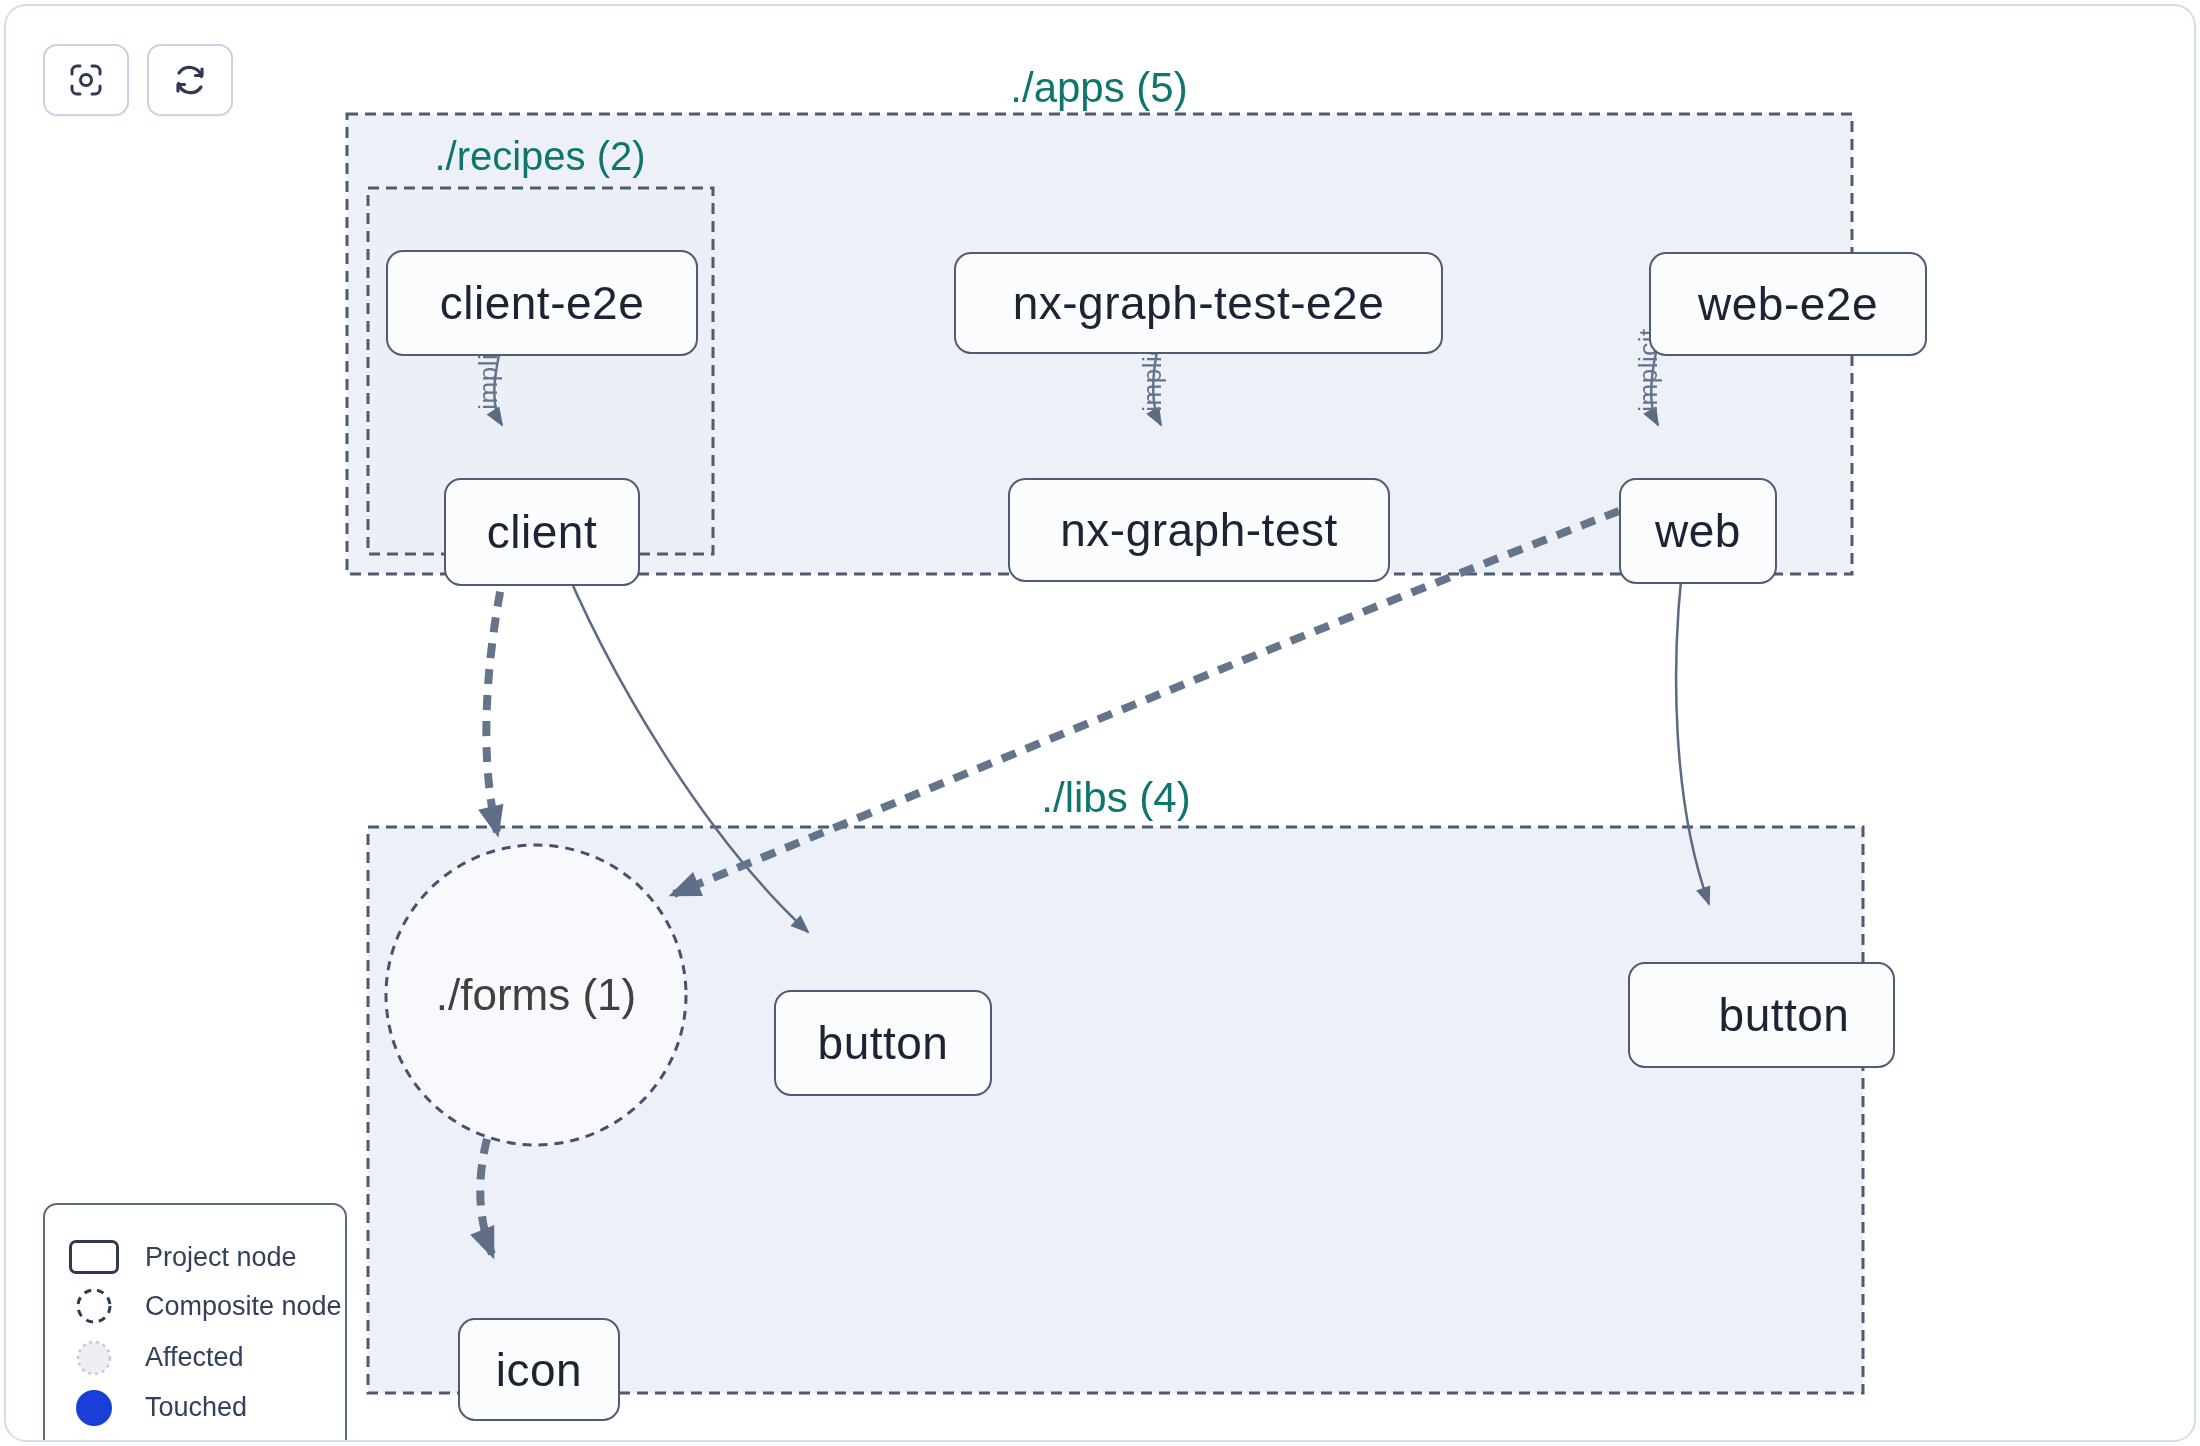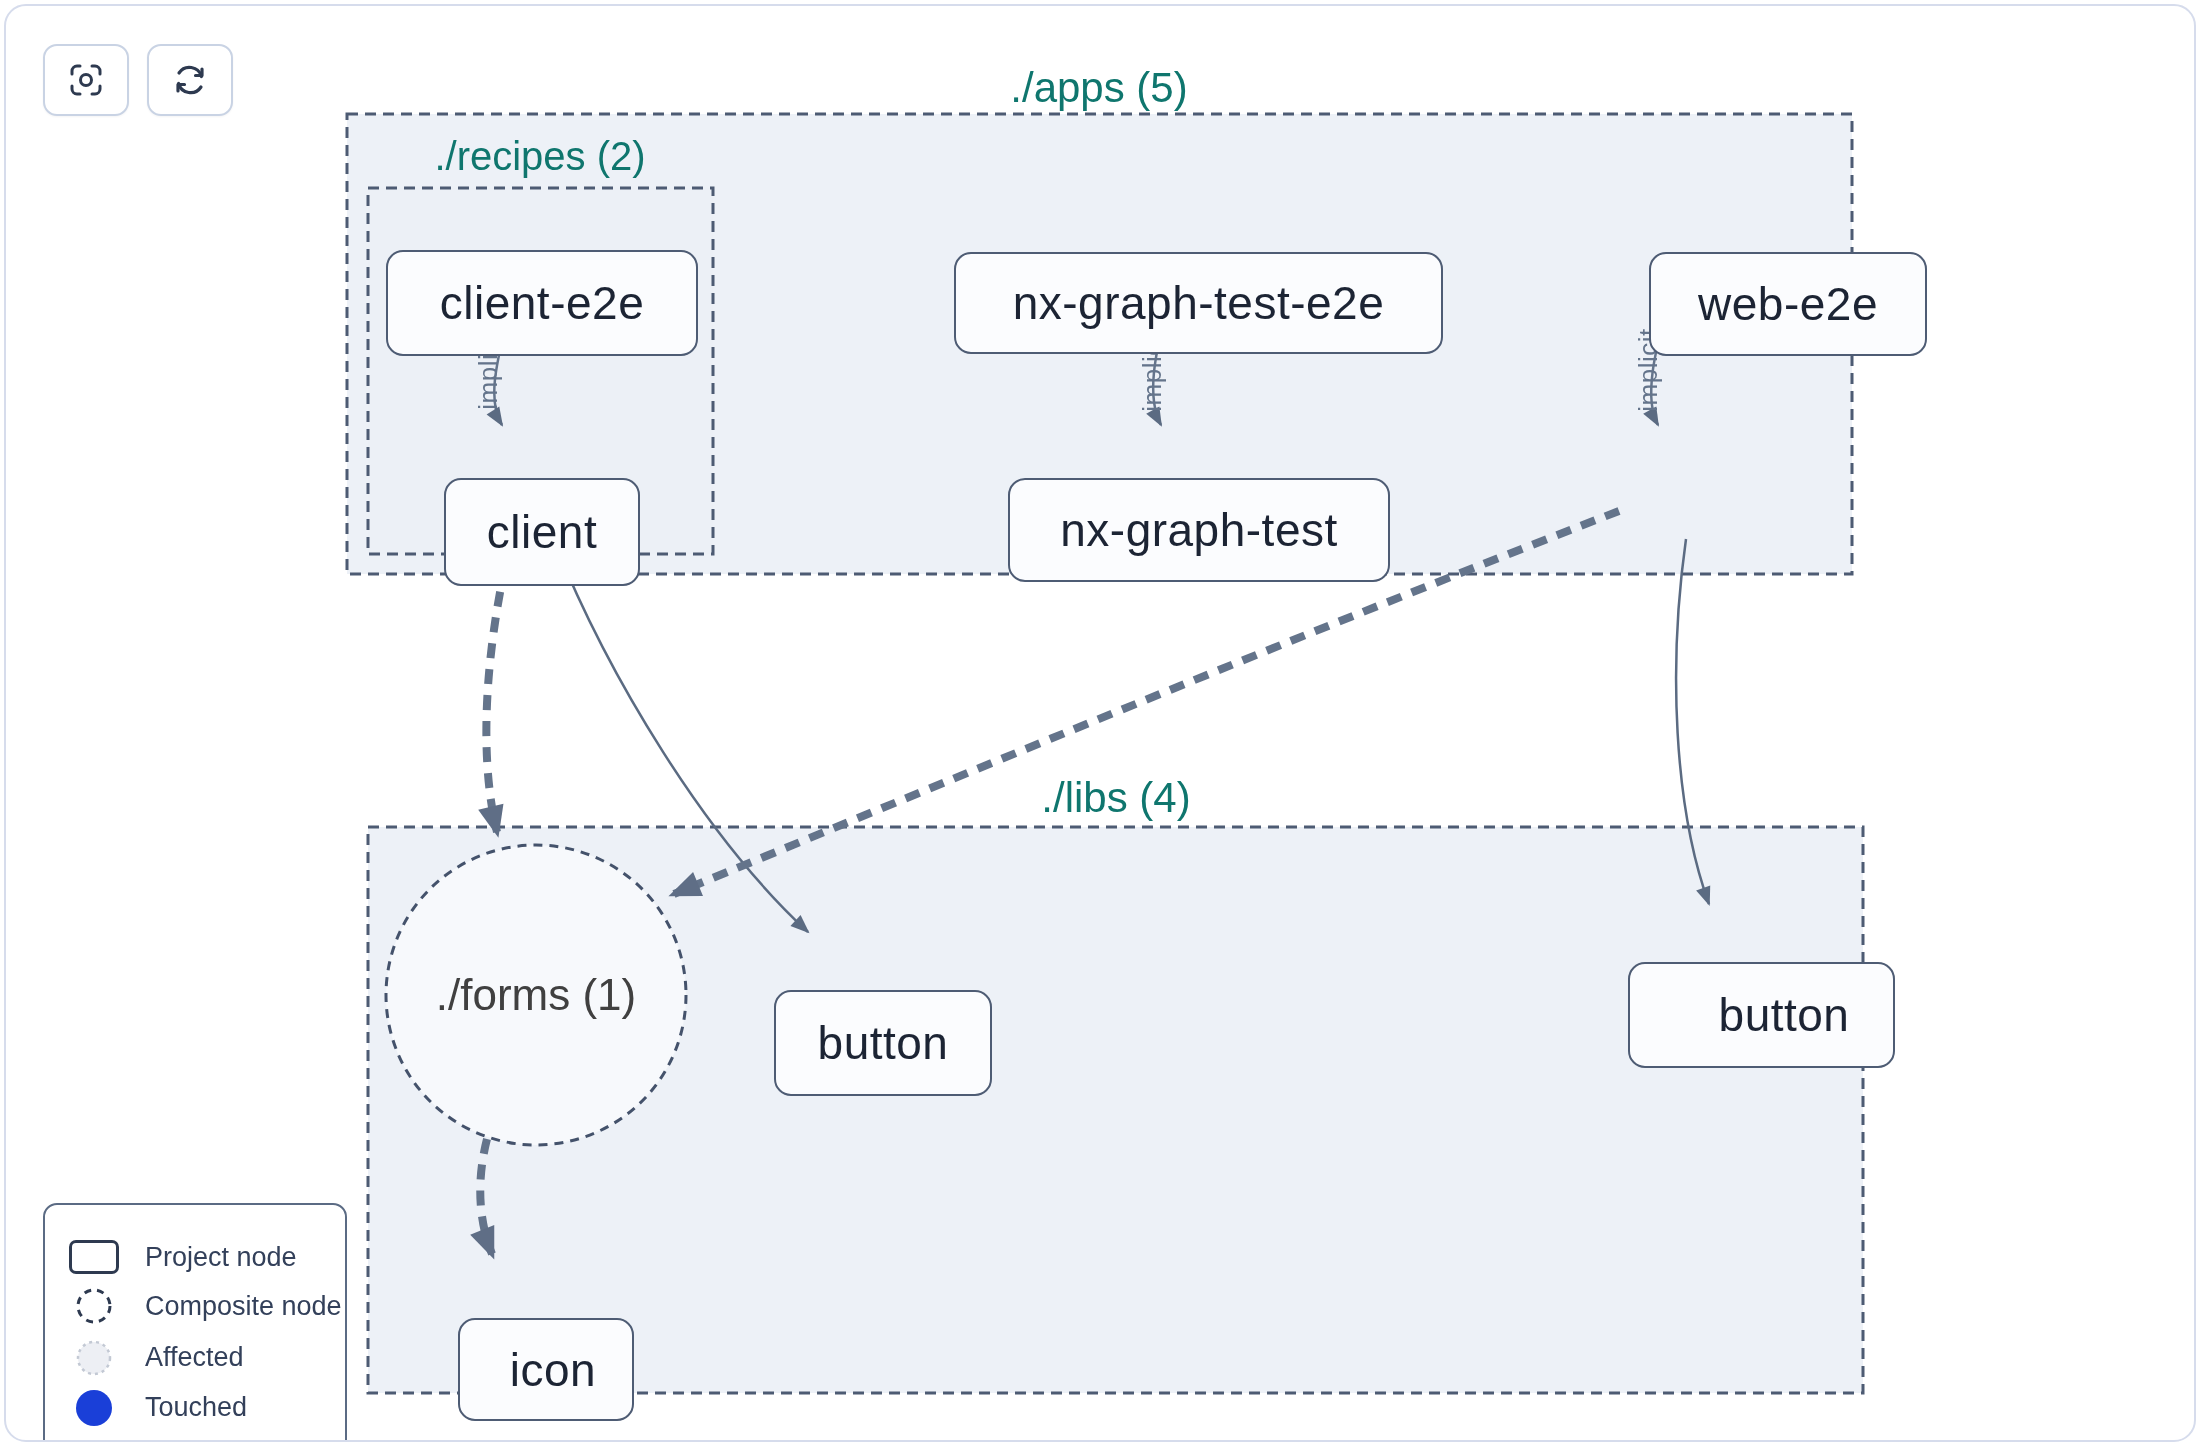--- a/index.html
+++ b/index.html
@@ -79,23 +79,24 @@
 
     <div class="edge-label" style="left:482px;top:362px;">implicit</div>
     <div class="edge-label" style="left:1146px;top:364px;">implicit</div>
     <div class="edge-label" style="left:1642px;top:364px;">implicit</div>
 
     <div class="node" style="left:380px;top:200px;width:308px;height:102px;">client-e2e</div>
     <div class="node" style="left:948px;top:202px;width:485px;height:98px;">nx-graph-test-e2e</div>
     <div class="node" style="left:1643px;top:202px;width:274px;height:100px;">web-e2e</div>
     <div class="node" style="left:438px;top:428px;width:192px;height:104px;">client</div>
     <div class="node" style="left:1002px;top:428px;width:378px;height:100px;">nx-graph-test</div>
+    <div class="node" style="left:1613px;top:428px;width:154px;height:102px;">web</div>
     <div class="node" style="left:768px;top:940px;width:214px;height:102px;">button</div>
     <div class="node" style="left:1622px;top:912px;width:218px;height:102px;padding-left:45px;">button</div>
-    <div class="node" style="left:452px;top:1268px;width:158px;height:99px;padding-left:14px;">icon</div>
+    <div class="node" style="left:452px;top:1268px;width:158px;height:99px;">icon</div>
 
     <div class="toolbar">
       <div class="tool-btn">
         <span>
           <svg width="38" height="38" viewBox="0 0 38 38" fill="none" stroke="#2e3a50" stroke-width="3" stroke-linecap="round">
             <path d="M5,13 V10 a5,5 0 0 1 5,-5 h3"></path>
             <path d="M25,5 h3 a5,5 0 0 1 5,5 v3"></path>
             <path d="M33,25 v3 a5,5 0 0 1 -5,5 h-3"></path>
             <path d="M13,33 h-3 a5,5 0 0 1 -5,-5 v-3"></path>
             <circle cx="19" cy="19" r="5.5"></circle>

